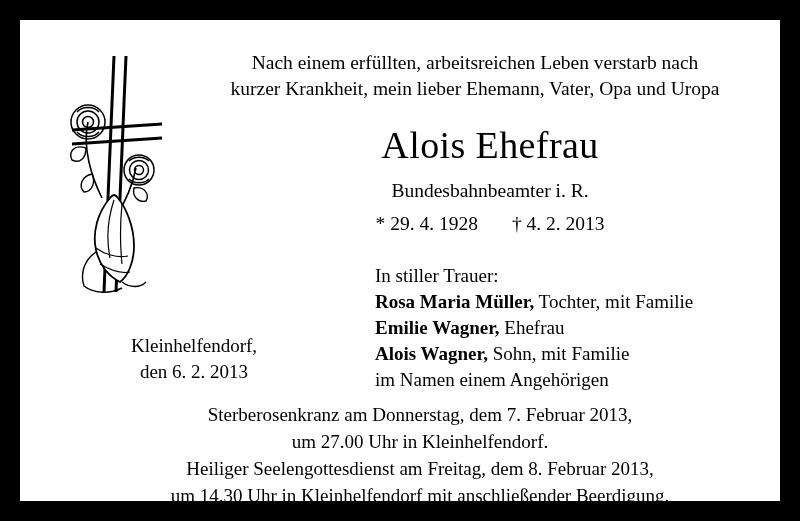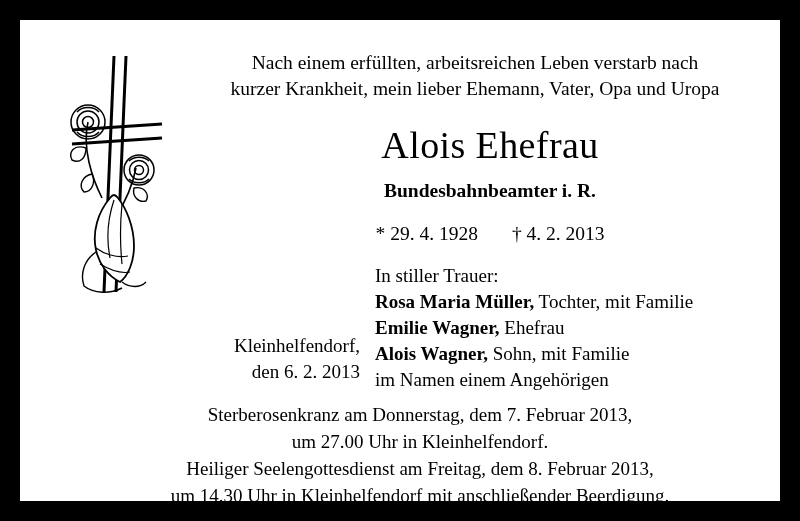--- a/index.html
+++ b/index.html
@@ -54,55 +54,53 @@
     letter-spacing: 0.4px;
   }
   .profession {
     position: absolute;
     left: 160px;
     top: 160px;
     width: 620px;
     text-align: center;
     font-size: 19.5px;
     color: #000;
-    font-weight: bold;
   }
   .dates {
     position: absolute;
     left: 160px;
     top: 193px;
     width: 620px;
     text-align: center;
     font-size: 19.5px;
     color: #000;
-    margin-top: 10px;
   }
   .dates .gap {
     display: inline-block;
     width: 34px;
   }
   .mourning {
     position: absolute;
     left: 355px;
     top: 243px;
     width: 420px;
     text-align: left;
     font-size: 19px;
     line-height: 1.37;
     color: #000;
   }
   .mourning b {
     font-weight: bold;
   }
   .placedate {
     position: absolute;
-    left: 40px;
+    left: 24px;
     top: 313px;
     width: 300px;
-    text-align: right;
+    text-align: center;
     font-size: 19px;
     line-height: 1.37;
     color: #000;
   }
   .services {
     position: absolute;
     left: 20px;
     top: 382px;
     width: 760px;
     text-align: center;

